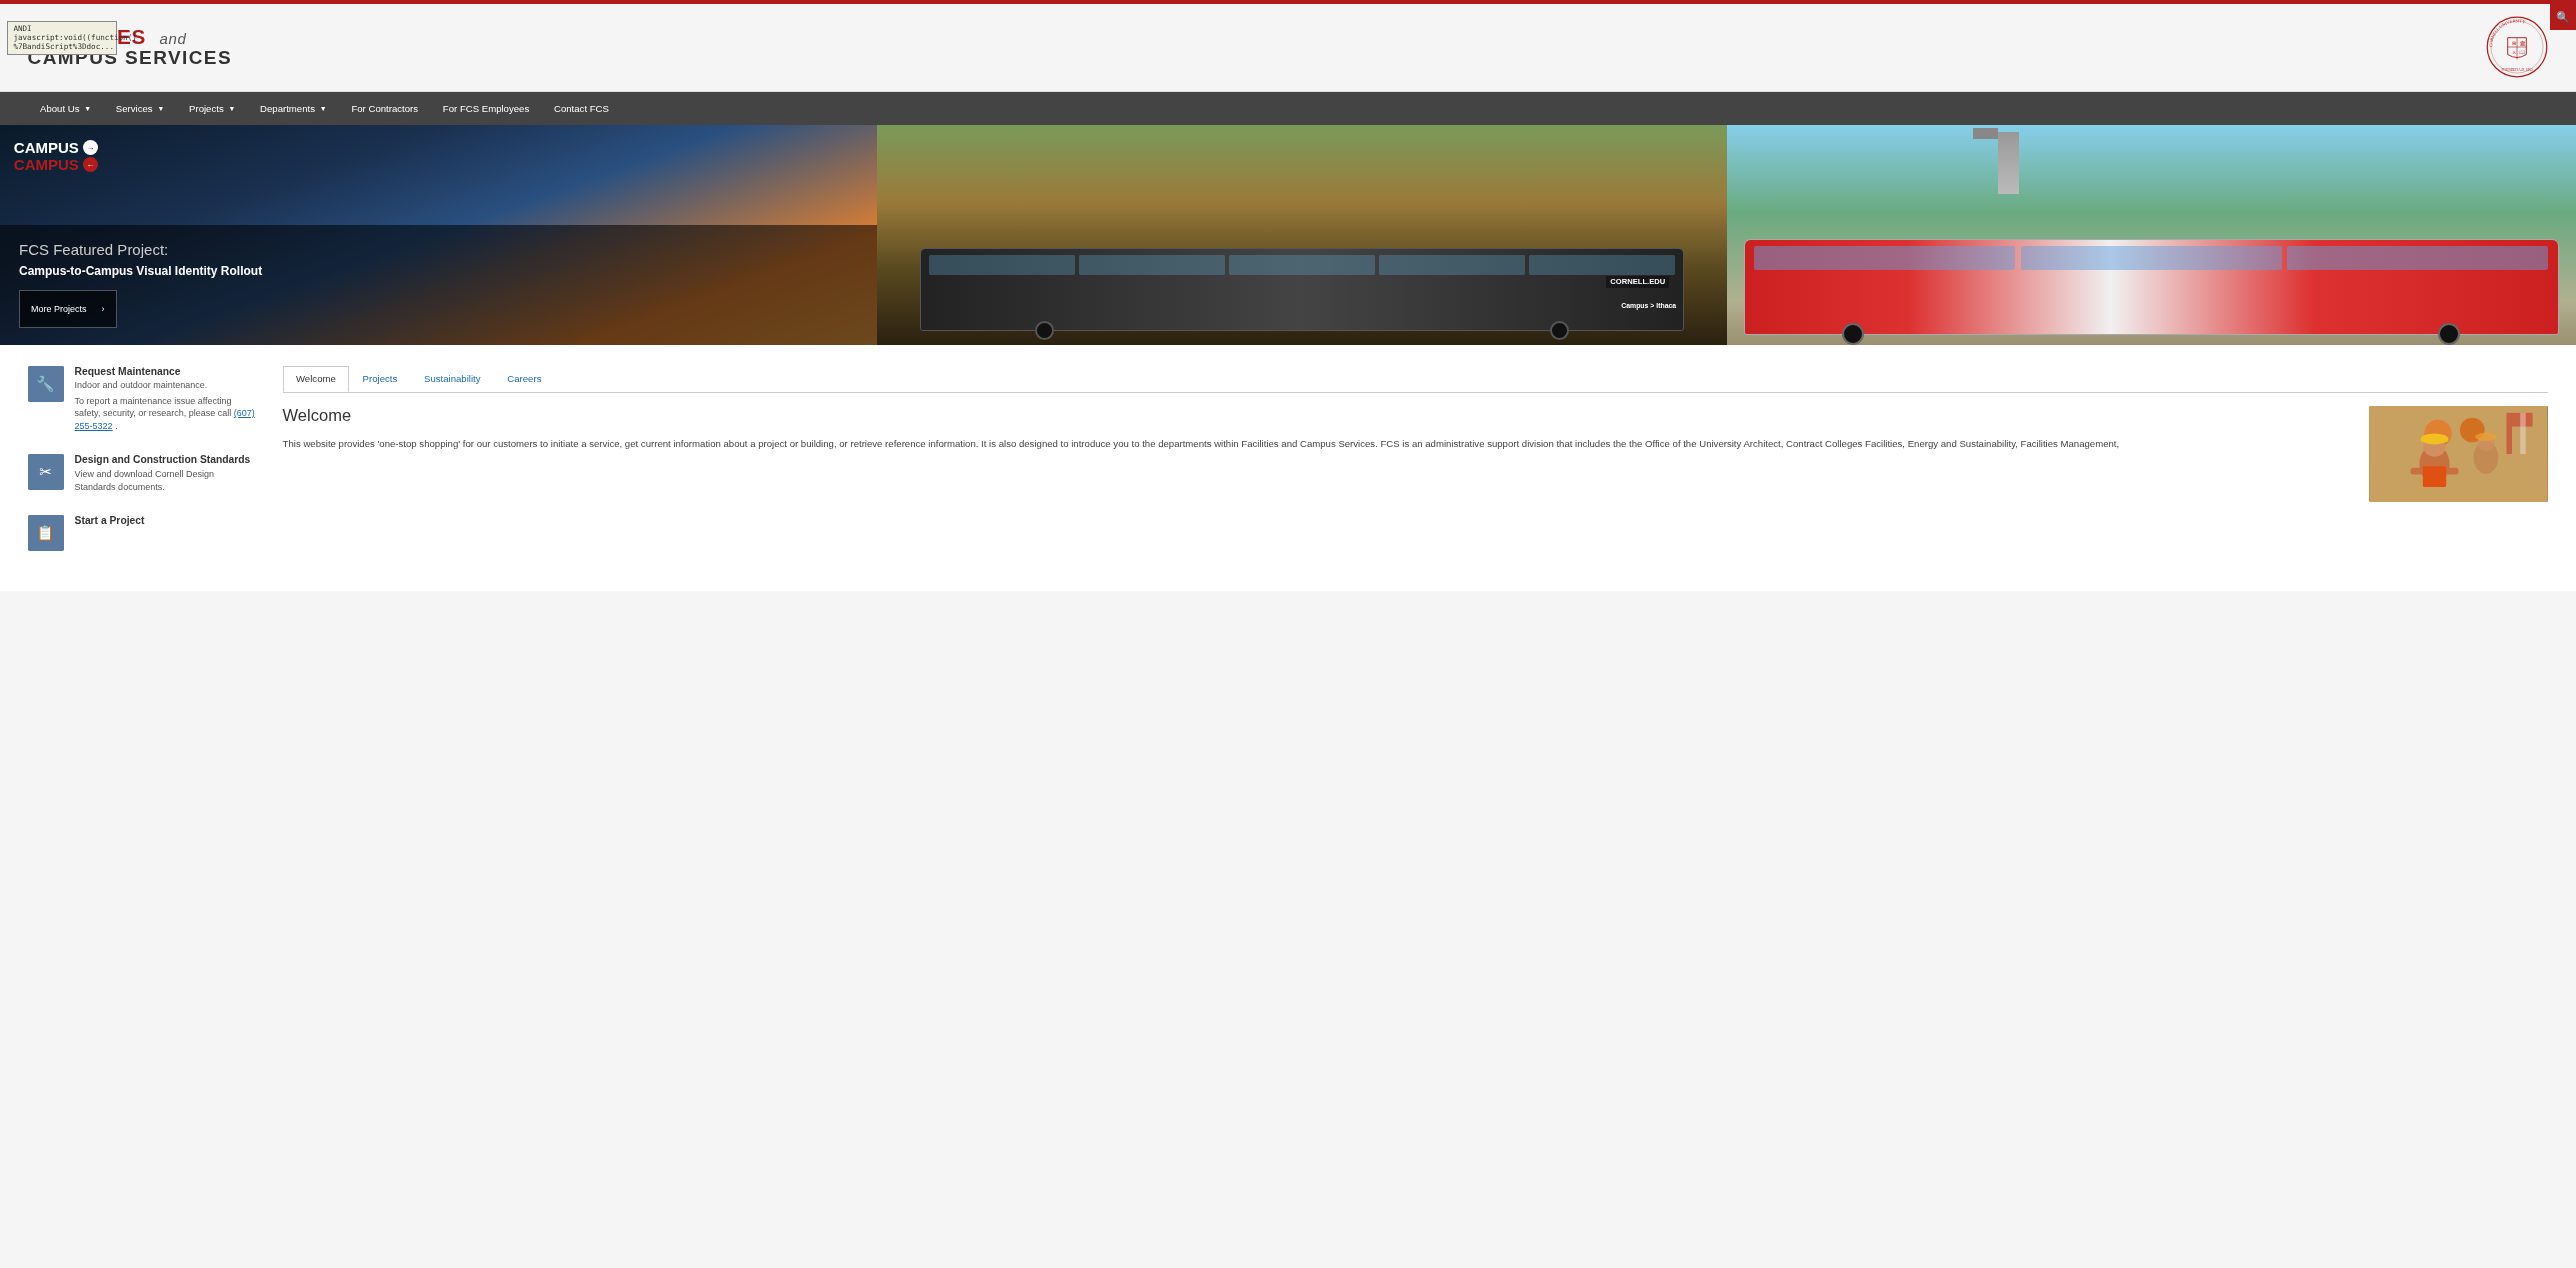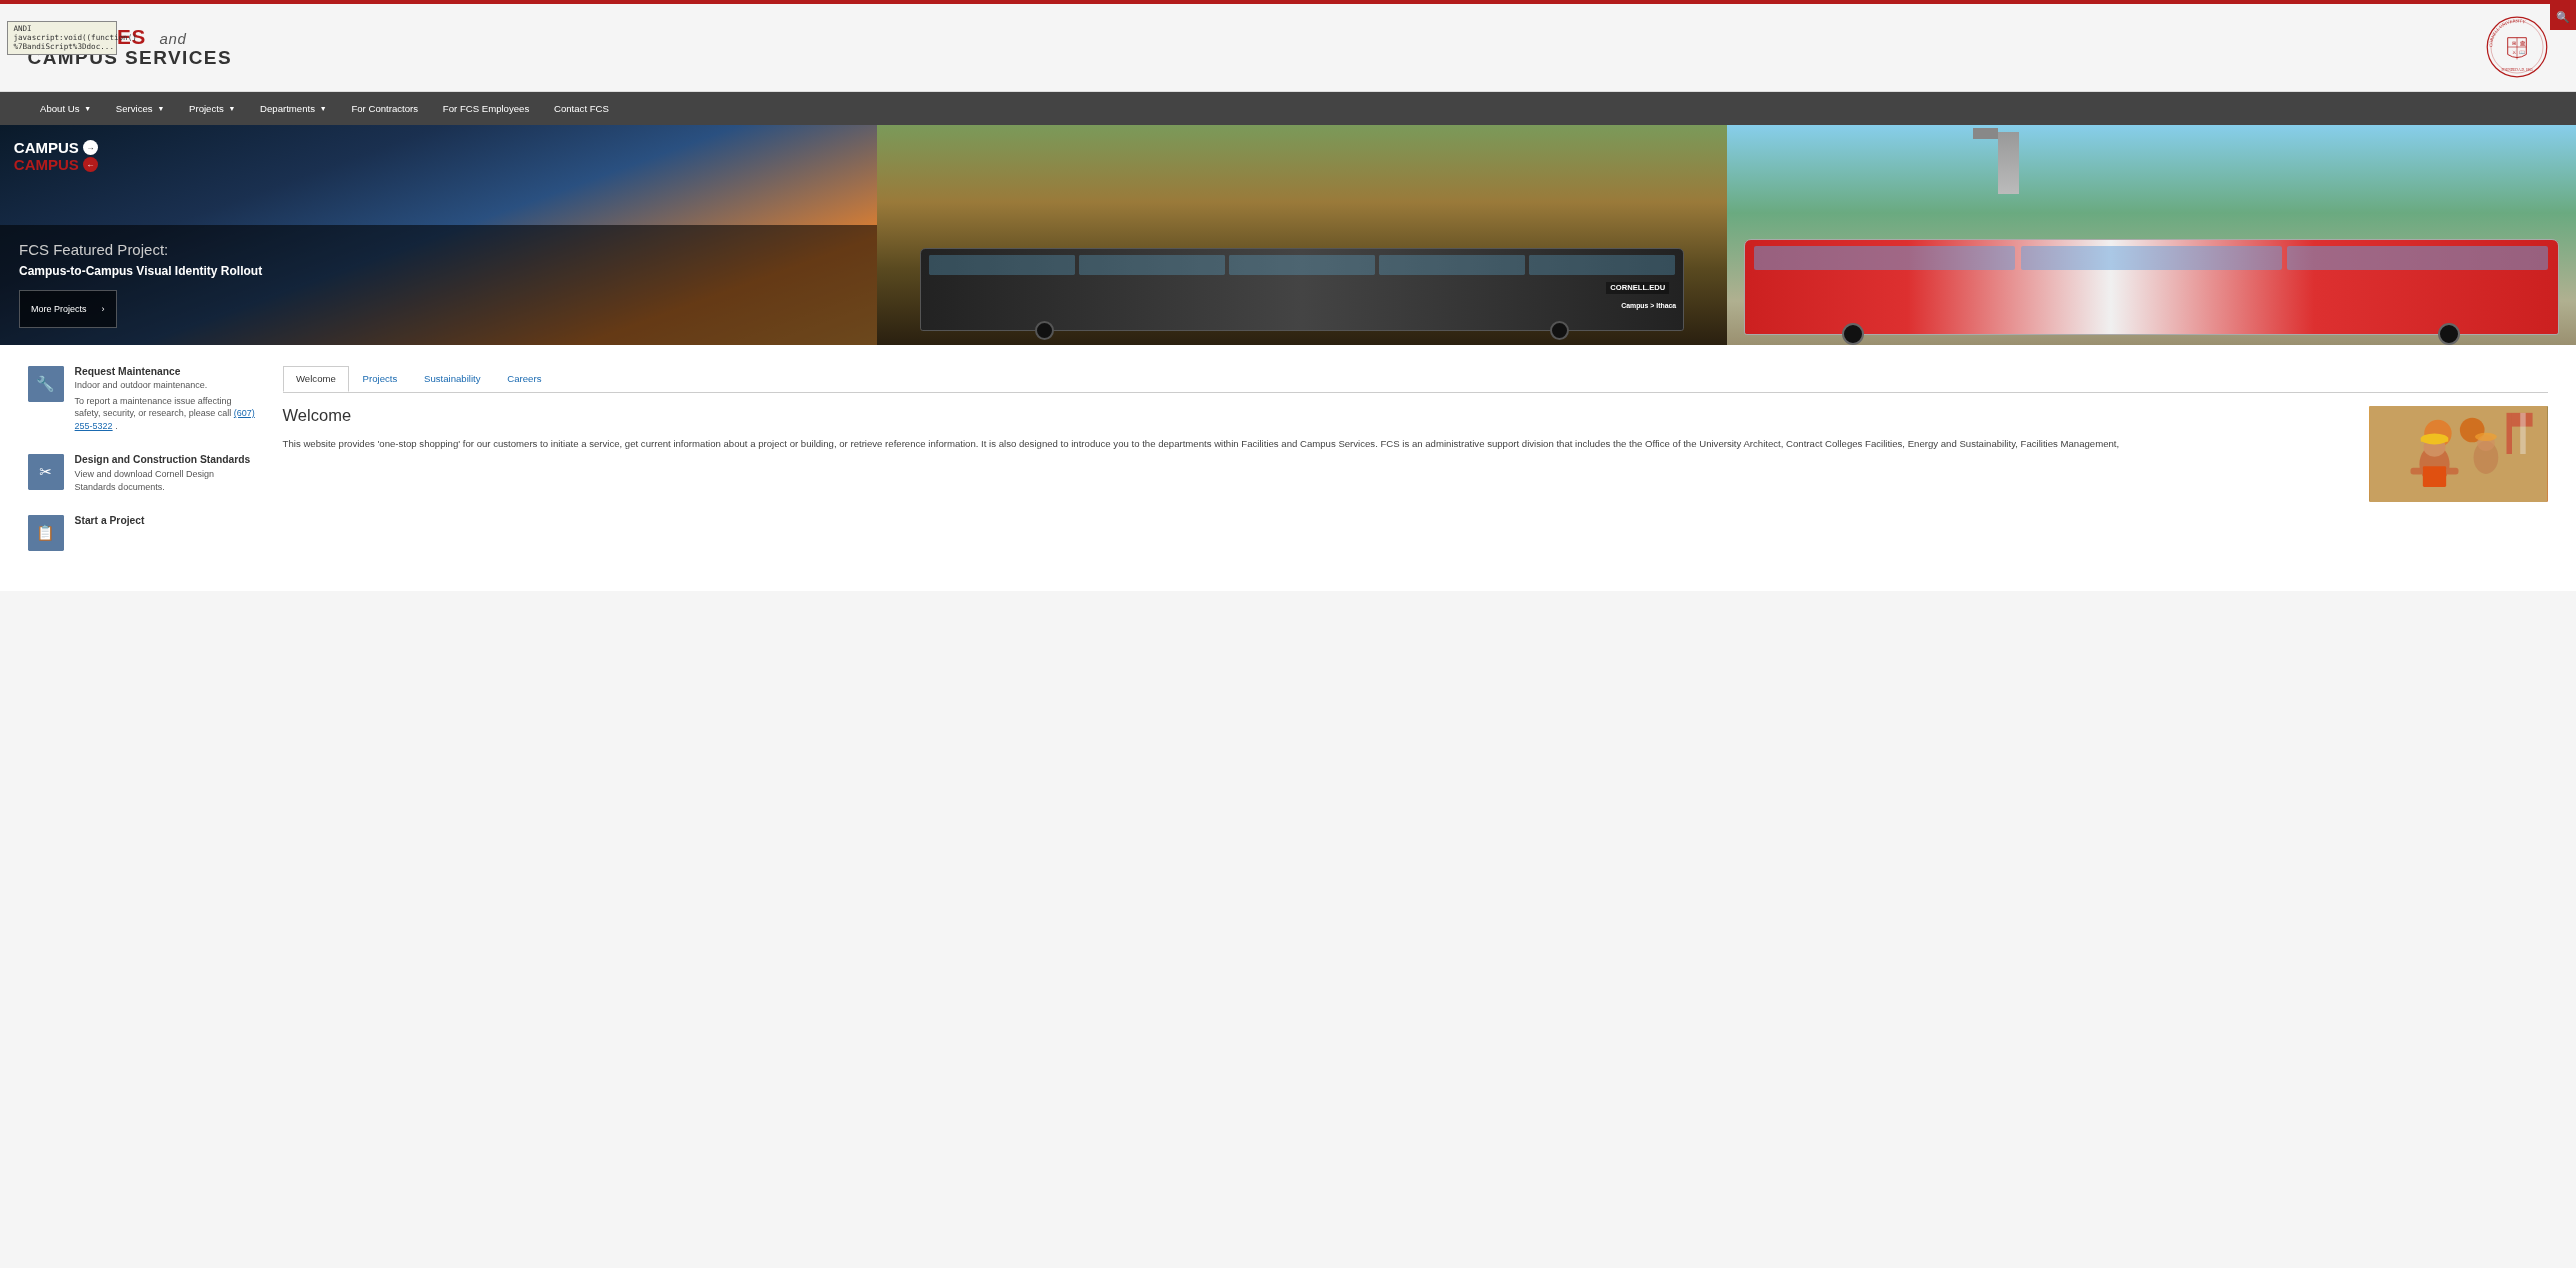--- a/index.html
+++ b/index.html
@@ -405,21 +405,21 @@
       <div style="display:flex; padding:5.5px 8.3px; gap:4.1px;">
         <div style="flex:1;height:20.7px;background:rgba(100,180,220,0.3);border-radius:1.4px;"></div>
         <div style="flex:1;height:20.7px;background:rgba(100,180,220,0.3);border-radius:1.4px;"></div>
         <div style="flex:1;height:20.7px;background:rgba(100,180,220,0.3);border-radius:1.4px;"></div>
         <div style="flex:1;height:20.7px;background:rgba(100,180,220,0.3);border-radius:1.4px;"></div>
         <div style="flex:1;height:20.7px;background:rgba(100,180,220,0.3);border-radius:1.4px;"></div>
       </div>
       <div style="position:absolute;bottom:20.7px;right:6.9px;color:#fff;font-size:6.9px;font-weight:bold;">
         <span>Campus &gt; Ithaca</span>
       </div>
-      <div style="position:absolute;top:33px;right:13.8px;color:#fff;font-size:7.6px;font-weight:bold; background:rgba(0,0,0,0.4); padding:1.4px 4.1px;">CORNELL.EDU</div>
+      <div style="position:absolute;top:27px;right:13.8px;color:#fff;font-size:7.6px;font-weight:bold; background:rgba(0,0,0,0.4); padding:1.4px 4.1px;">CORNELL.EDU</div>
 
       <div style="position:absolute;bottom:-9.6px;left:15%;width:19px;height:19px;background:#111;border-radius:50%;border:2.1px solid #555;"></div>
       <div style="position:absolute;bottom:-9.6px;right:15%;width:19px;height:19px;background:#111;border-radius:50%;border:2.1px solid #555;"></div>
     </div>
   </div>
 
   <div class="hero-panel hero-panel-right" style="background: linear-gradient(180deg, #87CEEB 0%, #6aaa80 40%, #b0b090 80%, #9a9070 100%); position:relative; overflow:hidden;">
 
     <div style="position:absolute;top:6.9px;left:32%;width:20.7px;height:62px;background:linear-gradient(180deg,#999,#bbb);"></div>
     <div style="position:absolute;top:3.4px;left:29%;width:25px;height:10.3px;background:#888;"></div>

